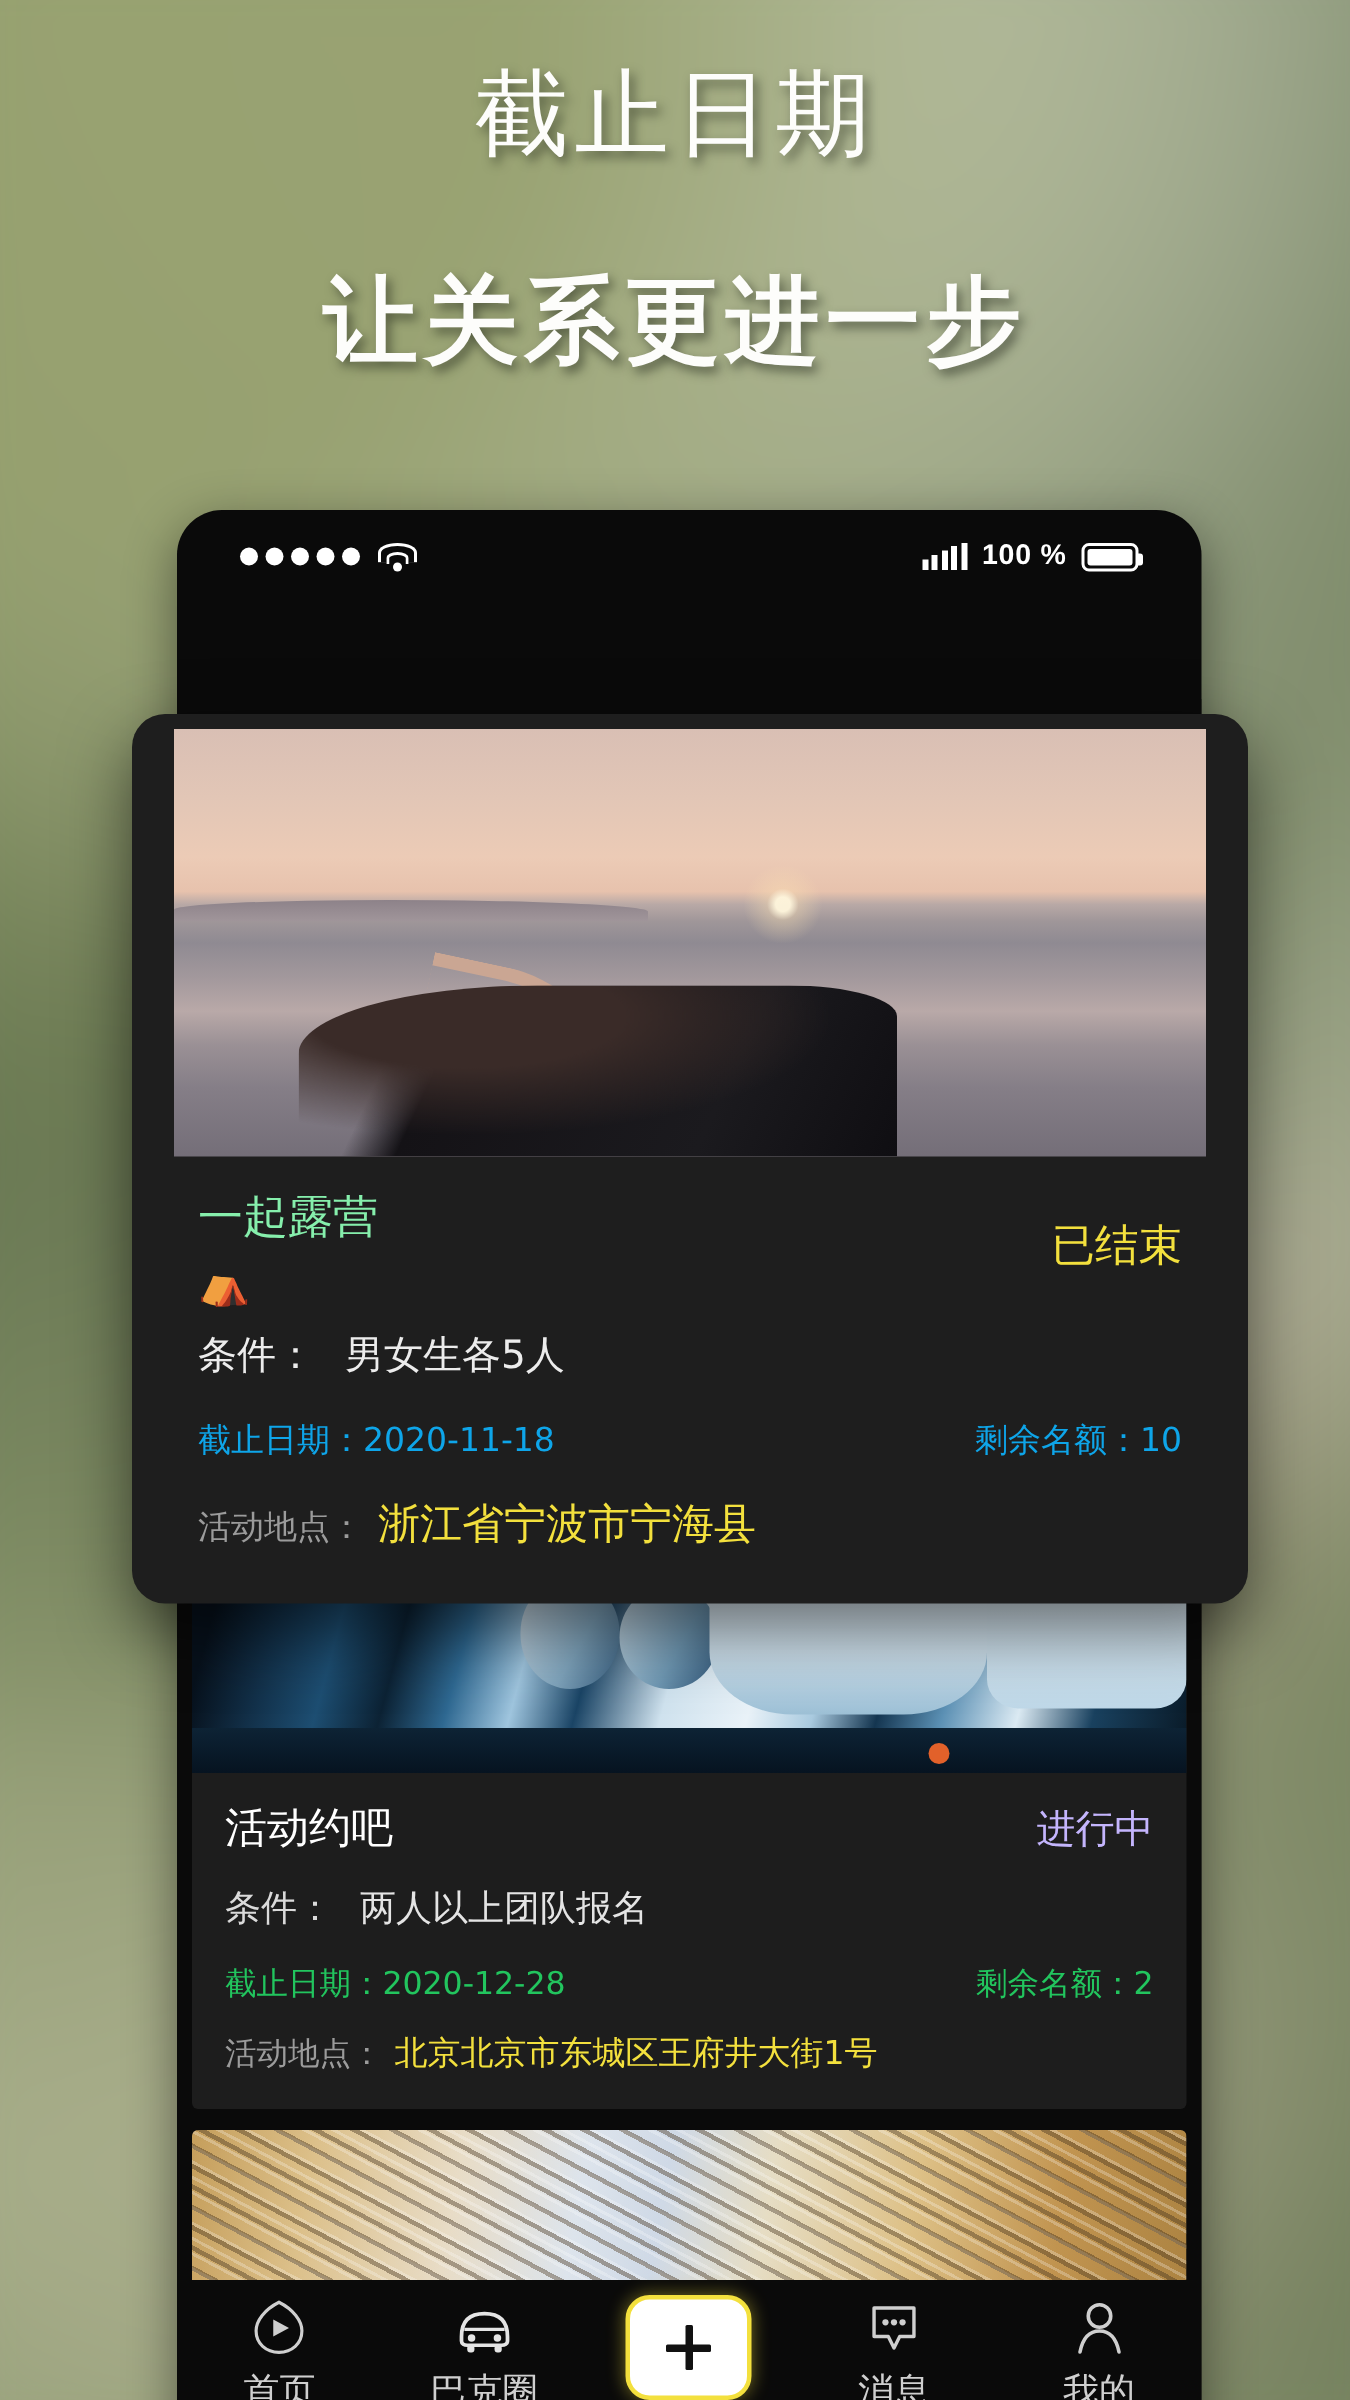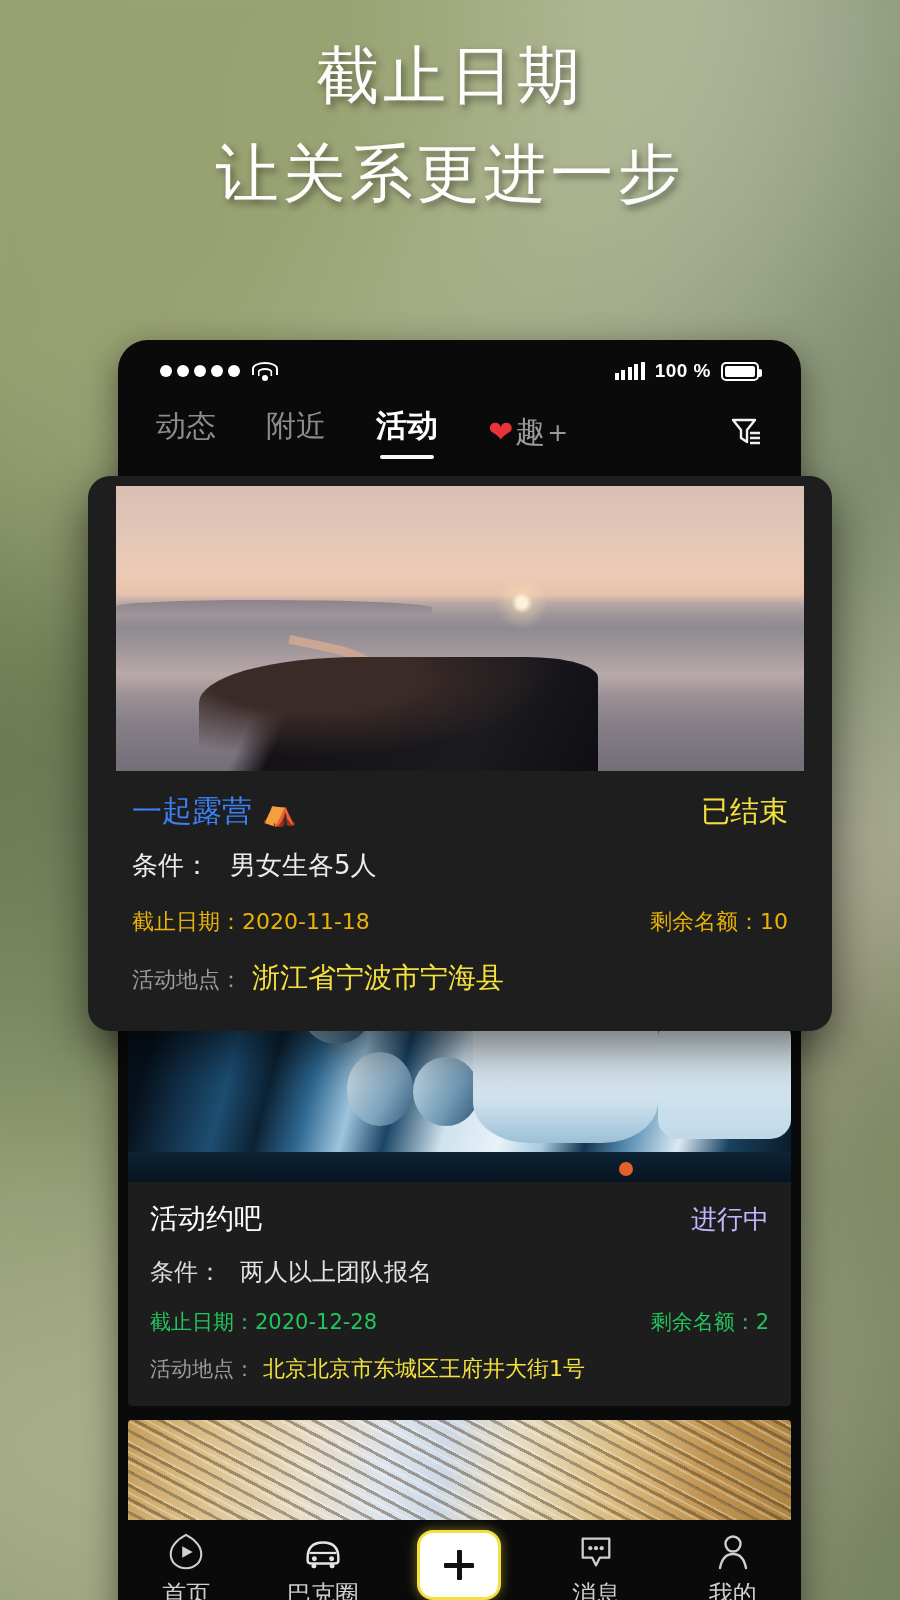--- a/index.html
+++ b/index.html
@@ -46,21 +46,21 @@
 
   
   .headline {
     position:absolute; left:0; right:0; top:40px;
     text-align:center; z-index:5;
     color:#fdfdfb;
     font-family:"DejaVu Sans","Liberation Sans",sans-serif;
     letter-spacing:4px;
   }
   .headline .l1 { font-size:63px; line-height:1.15; font-weight:400; text-shadow:3px 4px 7px rgba(30,34,24,.55); }
-  .headline .l2 { font-size:63px; line-height:1.15; font-weight:400; margin-top:26px; text-shadow:3px 4px 7px rgba(30,34,24,.55); }
+  .headline .l2 { font-size:63px; line-height:1.15; font-weight:700; margin-top:66px; text-shadow:3px 4px 7px rgba(30,34,24,.55); }
 
   
   .phone {
     position:absolute; left:118px; top:340px; width:683px; height:1290px;
     background:#0a0a0a; border-radius:30px 30px 0 0;
     overflow:hidden; z-index:10;
     box-shadow:0 10px 34px rgba(0,0,0,.45);
   }
 
   
@@ -189,25 +189,25 @@
   
   .float-card {
     position:absolute; left:88px; top:476px; width:744px;
     background:#1e1e1e; border-radius:22px; z-index:30;
     box-shadow:0 18px 46px rgba(0,0,0,.55);
     overflow:hidden;
   }
   .float-img { width:calc(100% - 56px); margin:10px auto 0; height:285px; position:relative; overflow:hidden; display:block; }
   .float-body { padding:20px 44px 34px 44px; }
   .f-row1 { display:flex; align-items:center; justify-content:space-between; }
-  .f-ttl { color:#3b82f6; font-size:30px; display:flex; align-items:center; gap:10px; font-family:"DejaVu Sans","Liberation Sans",sans-serif; }
+  .f-ttl { color:#86efac; font-size:30px; display:flex; align-items:flex-start; gap:10px; font-family:"DejaVu Sans","Liberation Sans",sans-serif;flex-direction:column; }
   .f-state { color:#f3e03d; font-size:29px; font-family:"DejaVu Sans","Liberation Sans",sans-serif; }
   .f-cond { color:#ececec; font-size:26px; margin-top:16px; font-family:"DejaVu Sans","Liberation Sans",sans-serif; }
   .f-cond .v { margin-left:20px; }
-  .f-row3 { display:flex; justify-content:space-between; margin-top:24px; color:#eab308; font-size:22px; font-family:"DejaVu Sans","Liberation Sans",sans-serif; }
+  .f-row3 { display:flex; justify-content:space-between; margin-top:24px; color:#0ea5e9; font-size:22px; font-family:"DejaVu Sans","Liberation Sans",sans-serif; }
   .f-row4 { margin-top:22px; font-size:22px; color:#9b9b9b; font-family:"DejaVu Sans","Liberation Sans",sans-serif; }
   .f-row4 .loc { color:#f3e03d; margin-left:10px; font-size:28px; }
 
   .tent { font-size:28px; line-height:1; }
   .rel { position:relative; }
 </style>
 </head>
 <body>
 
 <div class="bg-wrap">
@@ -245,38 +245,20 @@
           <i></i>
           <i></i>
       </div>
       <div class="pct">100 %</div>
       <div class="batt">
           <em></em>
         </div>
     </div>
   </div>
 
-  <div class="tabs">
-    <div class="tab">动态</div>
-    <div class="tab">附近</div>
-    <div class="tab active">活动</div>
-    <div class="tab-fun">
-      <span class="heart">❤</span>
-      <span>趣</span>
-      <span class="plus-sm">+</span>
-    </div>
-    <div class="filter-icon">
-      <svg viewBox="0 0 34 34" width="34" height="34" aria-hidden="true">
-        <path d="M4 5 H26 L18 15 V27 L12 23 V15 Z" fill="none" stroke="#f2f2f2" stroke-width="2.4" stroke-linejoin="round"></path>
-        <line x1="21" y1="18" x2="31" y2="18" stroke="#f2f2f2" stroke-width="2.4"></line>
-        <line x1="21" y1="23" x2="31" y2="23" stroke="#f2f2f2" stroke-width="2.4"></line>
-        <line x1="21" y1="28" x2="31" y2="28" stroke="#f2f2f2" stroke-width="2.4"></line>
-      </svg>
-    </div>
-  </div>
 
   <div class="feed">
 
     <div style="height:500px"></div>
 
     <div class="card">
       <div class="card-img img-mill rel">
         <div class="roll1"></div>
           <div class="roll2"></div>
           <div class="roll3"></div>

